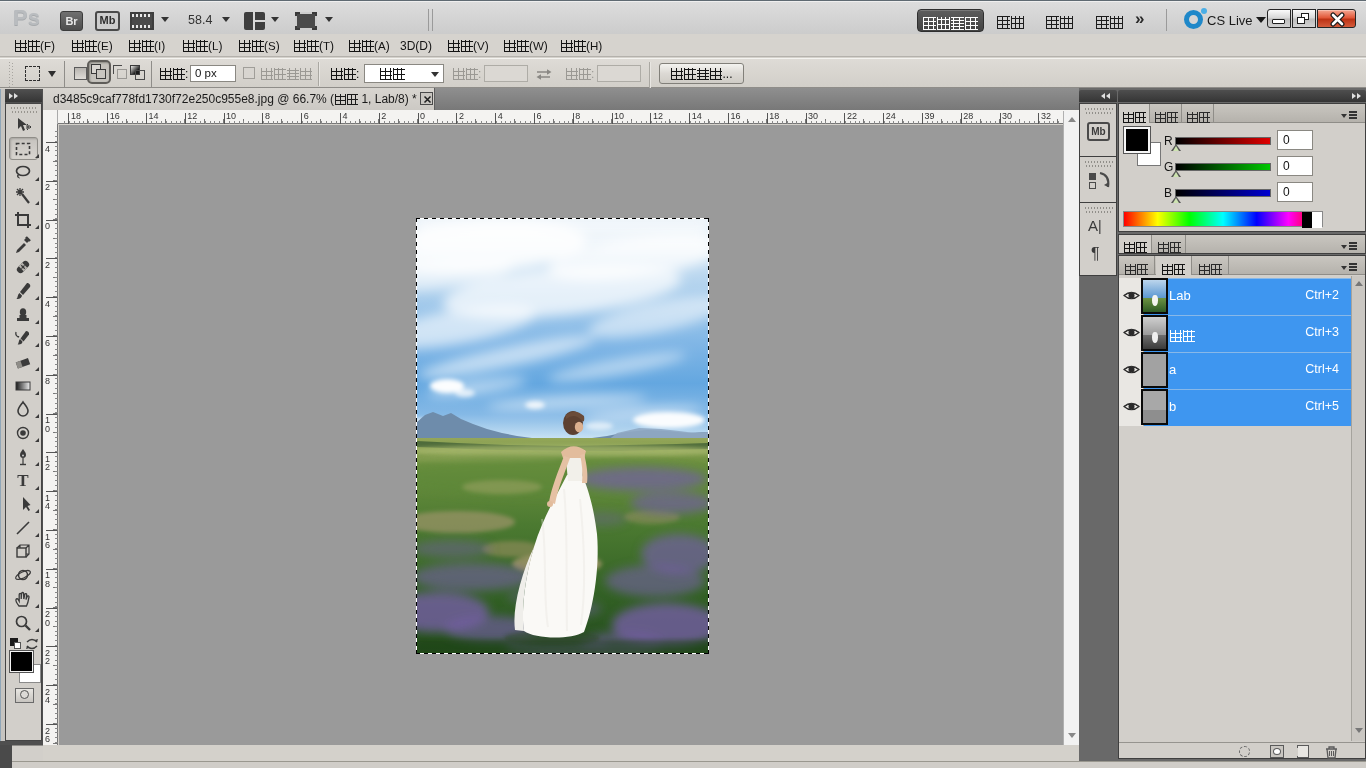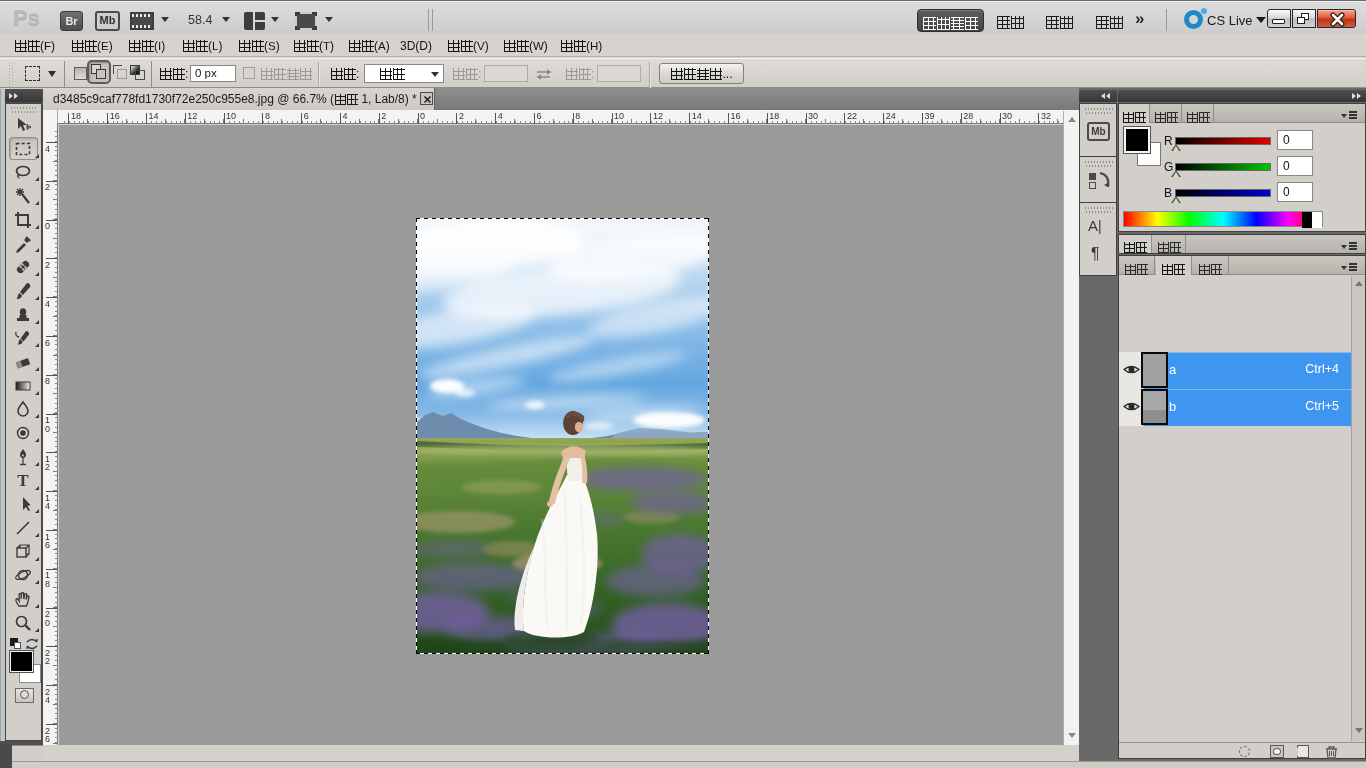--- a/index.html
+++ b/index.html
@@ -564,20 +564,52 @@
         <div class="abs" style="right:18px;top:10px;width:0;height:0;border-left:3.5px solid transparent;border-right:3.5px solid transparent;border-top:4px solid #333"></div>
       </div>
 <div class="abs" style="left:39px;top:167px;width:248px;height:504px;background:#d2cfca;border:1px solid #3f3f3f">
 <div class="abs" style="left:0;top:0;width:246px;height:19px;background:linear-gradient(#c9c6c0,#b5b2ac);border-bottom:1px solid #8f8d88">
           <div class="abs" style="left:0;top:0;width:36px;height:19px;border-right:1px solid #8f8d88;color:#2a2a2a;text-align:center;padding-top:3px"><b class="cj p1" style="width:11px;height:11px"></b><b class="cj p2" style="width:11px;height:11px"></b></div>
           <div class="abs" style="left:37px;top:0;width:36px;height:19px;background:#d2cfca;border-right:1px solid #8f8d88;color:#141414;text-align:center;padding-top:3px"><b class="cj p1" style="width:11px;height:11px"></b><b class="cj p2" style="width:11px;height:11px"></b></div>
           <div class="abs" style="left:74px;top:0;width:36px;height:19px;border-right:1px solid #8f8d88;color:#2a2a2a;text-align:center;padding-top:3px"><b class="cj p1" style="width:11px;height:11px"></b><b class="cj p2" style="width:11px;height:11px"></b></div>
           <div class="abs" style="right:8px;top:7px;width:8px;height:1.5px;background:#333;box-shadow:0 3px 0 #333,0 6px 0 #333"></div>
           <div class="abs" style="right:18px;top:10px;width:0;height:0;border-left:3.5px solid transparent;border-right:3.5px solid transparent;border-top:4px solid #333"></div>
         </div>
+<div class="abs" style="left:0;top:22px;width:232px;height:37px;background:#3e96f0;box-shadow:inset 0 1px 0 #88b8e8">
+          <div class="abs" style="left:0;top:0;width:25px;height:37px;background:#e9e7e3;border-right:1px solid #b0aea8">
+            <svg class="abs" style="left:4px;top:11px" width="17" height="13" viewBox="0 0 17 13">
+              <path d="M1 6.5 Q8.5 0 16 6.5 Q8.5 13 1 6.5Z" fill="#e9e7e3" stroke="#2a2a2a" stroke-width="1.2"></path>
+              <circle cx="8.5" cy="6.5" r="3" fill="#2a2a2a"></circle>
+              <path d="M1 6.5 Q8.5 1.5 16 6.5" fill="none" stroke="#2a2a2a" stroke-width="1"></path>
+            </svg>
+          </div>
+          <div class="abs" style="left:24px;top:2px;width:23px;height:32px;outline:2px solid #0a0a0a;overflow:hidden">
+            <div class="abs" style="left:0;top:0;width:100%;height:55%;background:linear-gradient(#bcd5ec,#5a97d1)"></div>
+            <div class="abs" style="left:0;top:55%;width:100%;height:45%;background:linear-gradient(#6d9342,#2e5a24)"></div>
+            <div class="abs" style="left:9px;top:15px;width:6px;height:11px;background:#f5f4f0;border-radius:45% 45% 50% 50%"></div>
+          </div>
+<div class="abs" style="left:50px;top:10px;color:#fff;font-size:13px">Lab</div>
+<div class="abs" style="right:12px;top:10px;color:#fff;font-size:12.5px">Ctrl+2</div>
+</div>
+<div class="abs" style="left:0;top:59px;width:232px;height:37px;background:#3e96f0;box-shadow:inset 0 1px 0 #88b8e8">
+          <div class="abs" style="left:0;top:0;width:25px;height:37px;background:#e9e7e3;border-right:1px solid #b0aea8">
+            <svg class="abs" style="left:4px;top:11px" width="17" height="13" viewBox="0 0 17 13">
+              <path d="M1 6.5 Q8.5 0 16 6.5 Q8.5 13 1 6.5Z" fill="#e9e7e3" stroke="#2a2a2a" stroke-width="1.2"></path>
+              <circle cx="8.5" cy="6.5" r="3" fill="#2a2a2a"></circle>
+              <path d="M1 6.5 Q8.5 1.5 16 6.5" fill="none" stroke="#2a2a2a" stroke-width="1"></path>
+            </svg>
+          </div>
+          <div class="abs" style="left:24px;top:2px;width:23px;height:32px;outline:2px solid #0a0a0a;overflow:hidden">
+            <div class="abs" style="left:0;top:0;width:100%;height:55%;background:linear-gradient(#cfcfcf,#9a9a9a)"></div>
+            <div class="abs" style="left:0;top:55%;width:100%;height:45%;background:linear-gradient(#6e6e6e,#3a3a3a)"></div>
+            <div class="abs" style="left:9px;top:15px;width:6px;height:11px;background:#efefef;border-radius:45% 45% 50% 50%"></div>
+          </div>
+<div class="abs" style="left:50px;top:11px;color:#fff"><b class="cj p1" style="width:12px;height:12px"></b><b class="cj p2" style="width:12px;height:12px"></b></div>
+<div class="abs" style="right:12px;top:10px;color:#fff;font-size:12.5px">Ctrl+3</div>
+</div>
 <div class="abs" style="left:0;top:96px;width:232px;height:37px;background:#3e96f0;box-shadow:inset 0 1px 0 #88b8e8">
           <div class="abs" style="left:0;top:0;width:25px;height:37px;background:#e9e7e3;border-right:1px solid #b0aea8">
             <svg class="abs" style="left:4px;top:11px" width="17" height="13" viewBox="0 0 17 13">
               <path d="M1 6.5 Q8.5 0 16 6.5 Q8.5 13 1 6.5Z" fill="#e9e7e3" stroke="#2a2a2a" stroke-width="1.2"></path>
               <circle cx="8.5" cy="6.5" r="3" fill="#2a2a2a"></circle>
               <path d="M1 6.5 Q8.5 1.5 16 6.5" fill="none" stroke="#2a2a2a" stroke-width="1"></path>
             </svg>
           </div>
           <div class="abs" style="left:24px;top:2px;width:23px;height:32px;outline:2px solid #0a0a0a;overflow:hidden">
             <div class="abs" style="left:0;top:0;width:100%;height:100%;background:#a2a2a2"></div>

